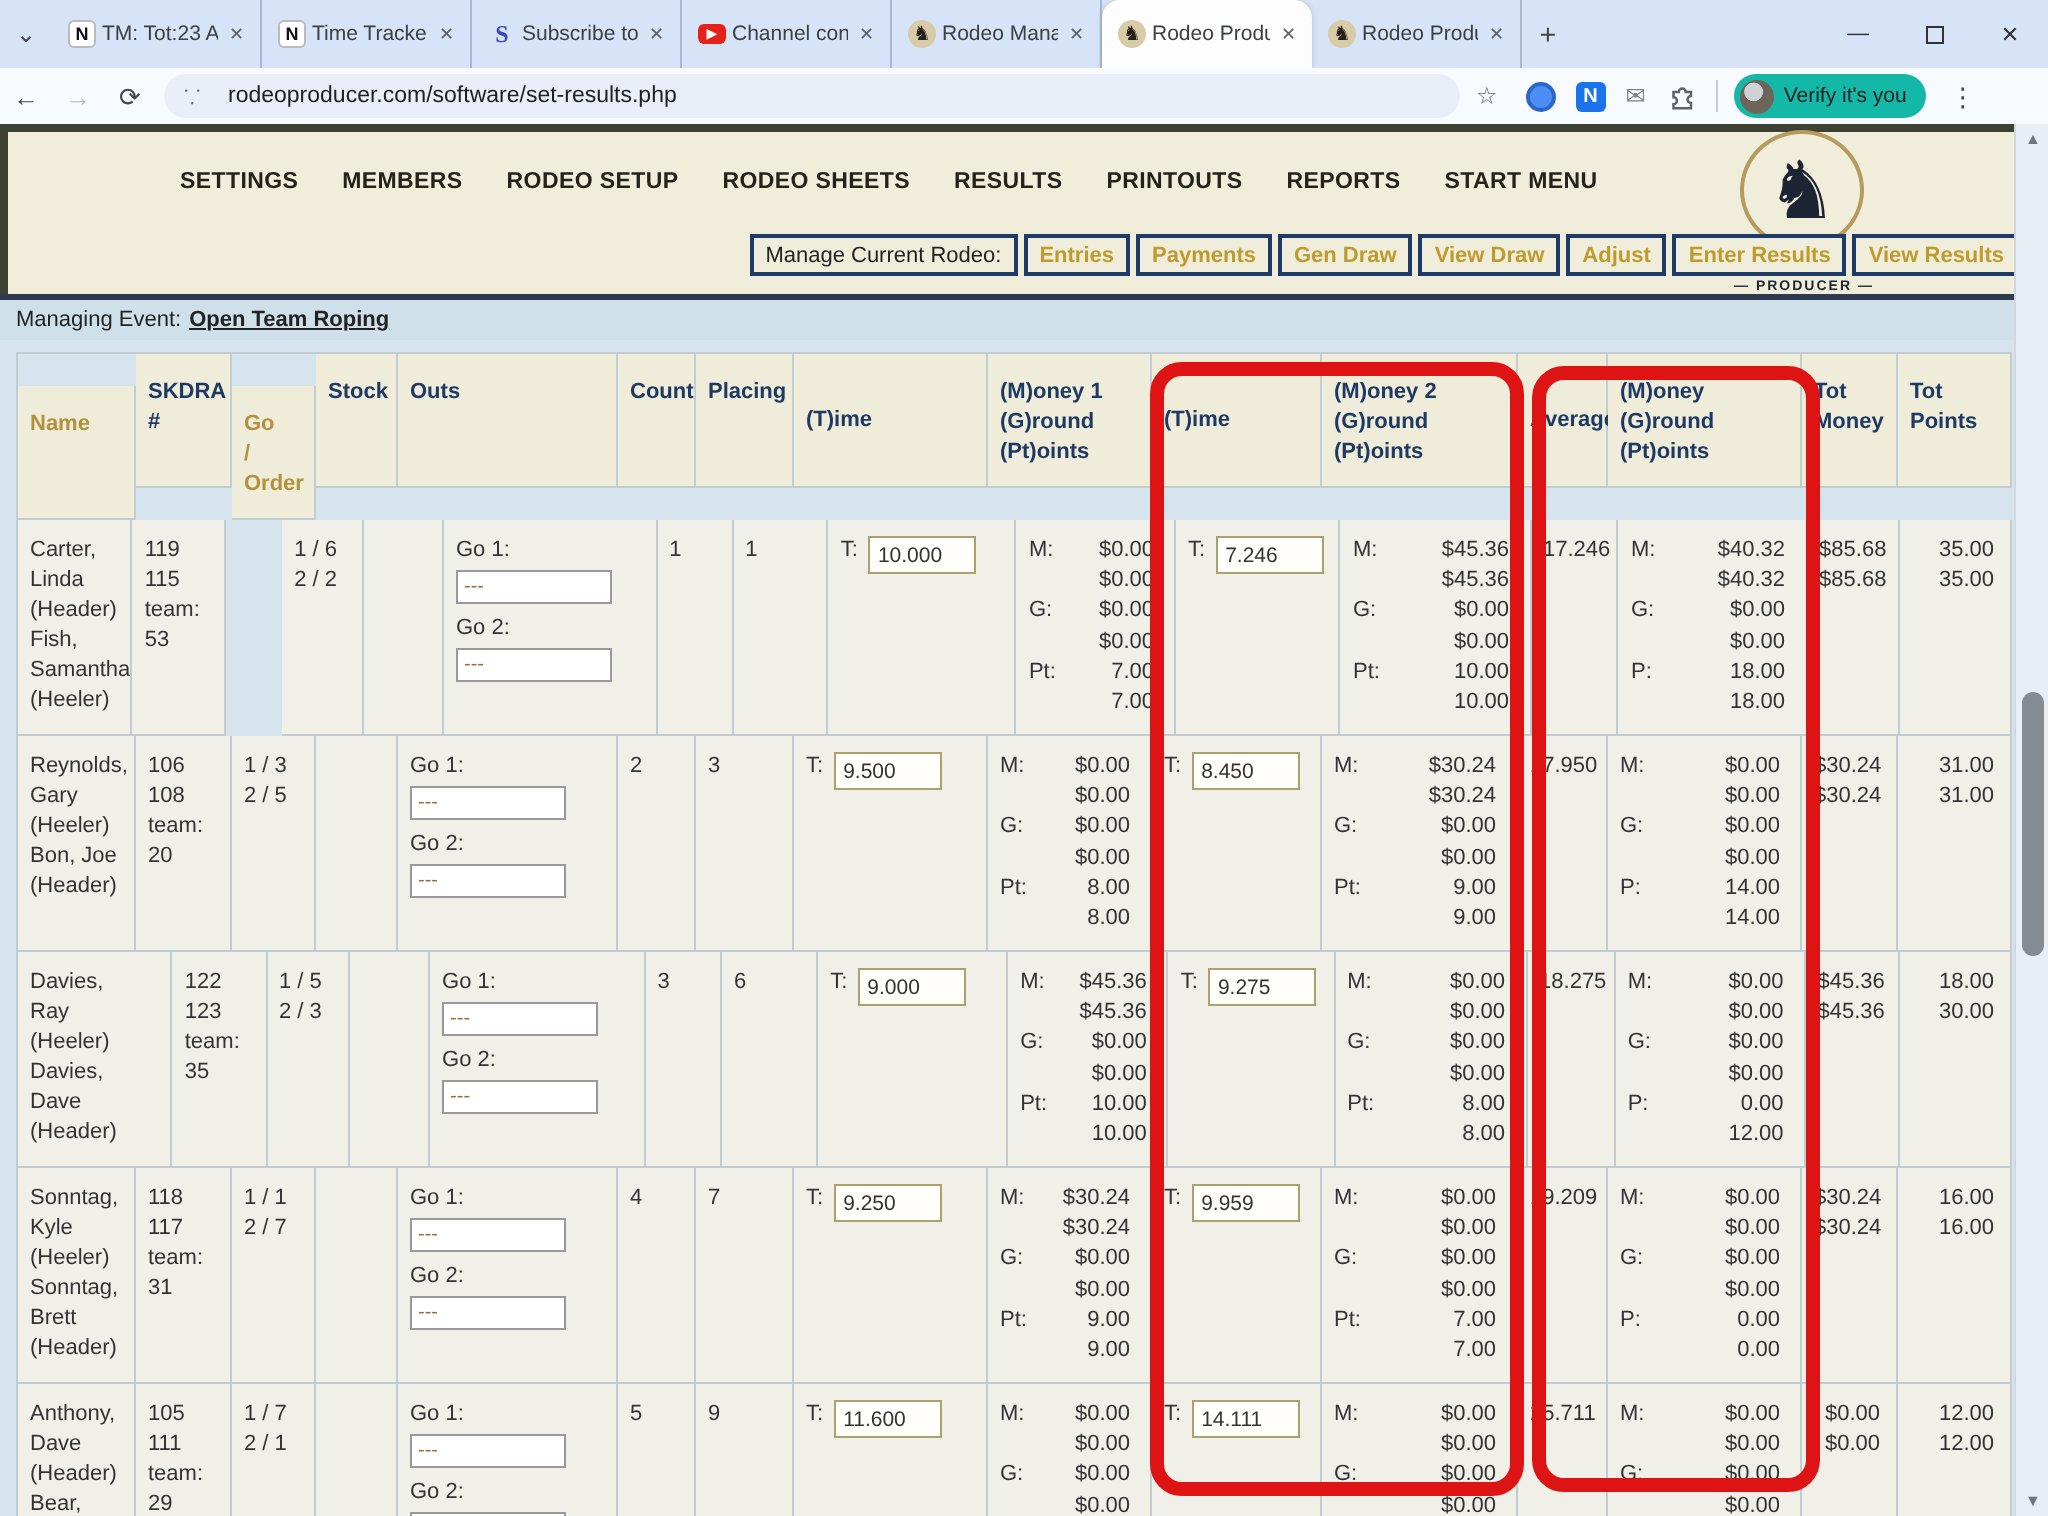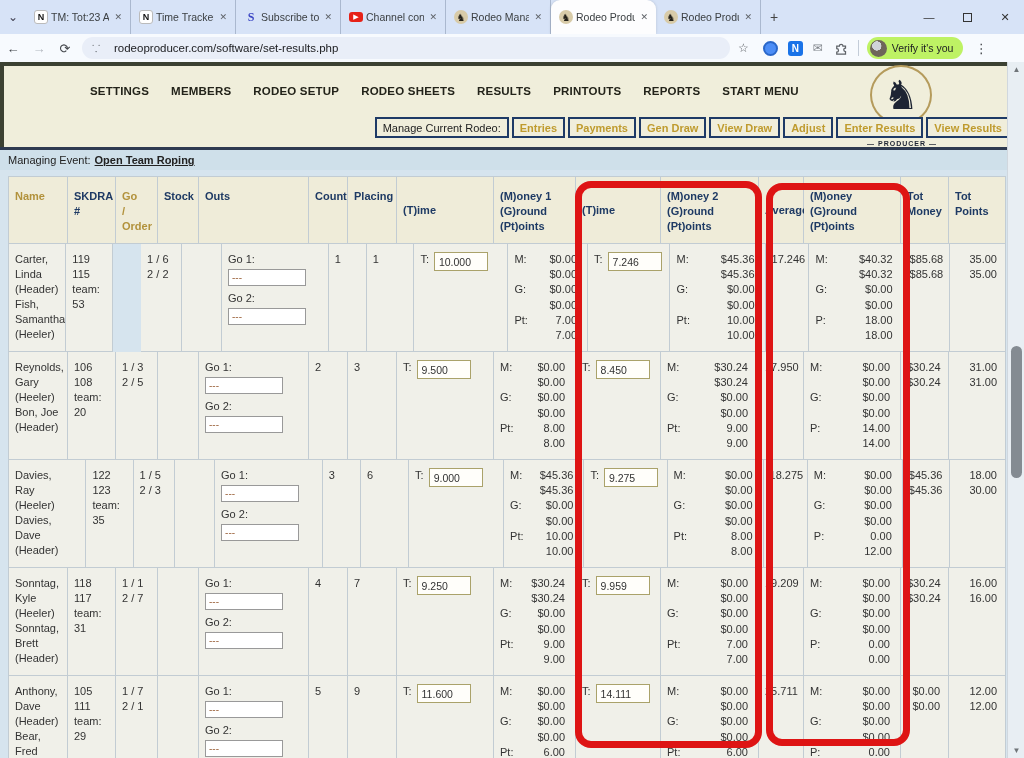--- a/index.html
+++ b/index.html
@@ -29,21 +29,21 @@
   .navicon.disabled { color:#b3b8bf; }
   .urlpill { margin-left:4px; width:648px; height:22px; background:#e9eef8; border-radius:11px; display:flex; align-items:center; padding:0 10px; }
   .siteinfo { width:16px; color:#5f6368; font-size:10px; letter-spacing:-1px; }
   .urltext { font-size:11.5px; color:#202124; margin-left:6px; }
   .staricon { margin-left:8px; color:#5f6368; font-size:12px; }
   .extrow { display:flex; align-items:center; margin-left:14px; gap:10px; }
   .ext-circle { width:15px; height:15px; border-radius:50%; background:#4c8df6; border:2px solid #2a67c9; }
   .ext-m { width:15px; height:15px; border-radius:3px; background:#1a73e8; color:#fff; font-size:10px; font-weight:bold; text-align:center; line-height:15px; }
   .ext-env { color:#80858b; font-size:12px; }
   .chromesep { width:1px; height:16px; background:#c3ccd8; margin-left:10px; }
-  .profilechip { margin-left:8px; height:22px; background:#bef264; border-radius:11px; display:flex; align-items:center; padding:0 10px 0 3px; }
+  .profilechip { margin-left:8px; height:22px; background:#14b8a6; border-radius:11px; display:flex; align-items:center; padding:0 10px 0 3px; }
   .avatar { width:17px; height:17px; border-radius:50%; background:radial-gradient(circle at 40% 35%, #cfd3d8 30%, #6e655a 32%); margin-right:5px; }
   .profiletext { font-size:10.5px; color:#202124; }
   .menudots { margin-left:8px; color:#43464b; font-size:13px; width:20px; text-align:center; }
 
   
   .page { position:absolute; left:0; top:62px; width:1024px; height:696px; background:#d6e4ee; overflow:hidden; }
   .creamband { position:absolute; left:0; top:0; width:1024px; height:85px; background:#f0eedb; border-top:4px solid #3c4132; border-left:4px solid #3c4132; }
   .mainnav { position:absolute; left:86px; top:19px; display:flex; gap:22px; }
   .mainnav .nitem { font-size:11.5px; font-weight:bold; color:#23231a; letter-spacing:.2px; cursor:pointer; }
   .logo { position:absolute; left:866px; top:-1px; width:62px; height:60px; border:2px solid #b59b5c; border-radius:50%; background:#f0eedb; display:flex; align-items:center; justify-content:center; font-size:40px; color:#1d2433; z-index:1; }
@@ -53,21 +53,21 @@
   .tbox.label { color:#222; }
   .tbox.btn { color:#bf9b2e; font-weight:bold; cursor:pointer; }
   .navyrule { position:absolute; left:0; top:85px; width:1024px; height:3px; background:#2e3a50; }
   .eventbar { position:absolute; left:0; top:88px; width:1024px; height:20px; background:#cfe0ea; font-size:11px; color:#222; display:flex; align-items:center; padding-left:8px; }
   .eventbar b { margin-left:4px;text-decoration:underline; }
 
   
   .rtable { position:absolute; left:8px; top:114px; width:998px; border-top:1px solid #c2ccd3; border-left:1px solid #c2ccd3; }
   .trow { display:flex; }
   .hcell { background:#efecd9; height:67px; border-right:1px solid #c2ccd3; border-bottom:1px solid #c2ccd3; font-size:11px; font-weight:bold; color:#1e3a64; padding:12px 4px 0 6px; line-height:15px; }
-  .hcell.gold { color:#b2923c; }
+  .hcell.gold { color:#b2923c;margin-top:16px; }
   .hcell.mid { display:flex; align-items:center; padding-top:0; }
   .bcell { background:#f0f0e9; height:108px; border-right:1px solid #c2ccd3; border-bottom:1px solid #c2ccd3; font-size:11px; color:#333; padding:8px 4px 0 6px; line-height:15px; overflow:hidden; }
   .bcell .vline { white-space:nowrap; }
   .cell-right { text-align:right; padding-right:8px; }
   .outslab { font-size:11px; color:#333; }
   .outsinput { display:block; width:78px; height:17px; border:1px solid #999; background:#fff; font-size:10px; color:#a06a45; padding:0 3px; margin:2px 0 5px 0; font-family:"Liberation Sans", sans-serif; }
   .timecell { display:flex; align-items:flex-start; }
   .tlab { margin-right:5px; }
   .timeinput { width:54px; height:19px; border:1px solid #aaa26a; background:#fffefa; font-size:10.5px; color:#333; padding:0 4px; font-family:"Liberation Sans", sans-serif; }
   .moneygrid { display:grid; grid-template-columns:22px 1fr; line-height:15.2px; padding-right:6px; }

